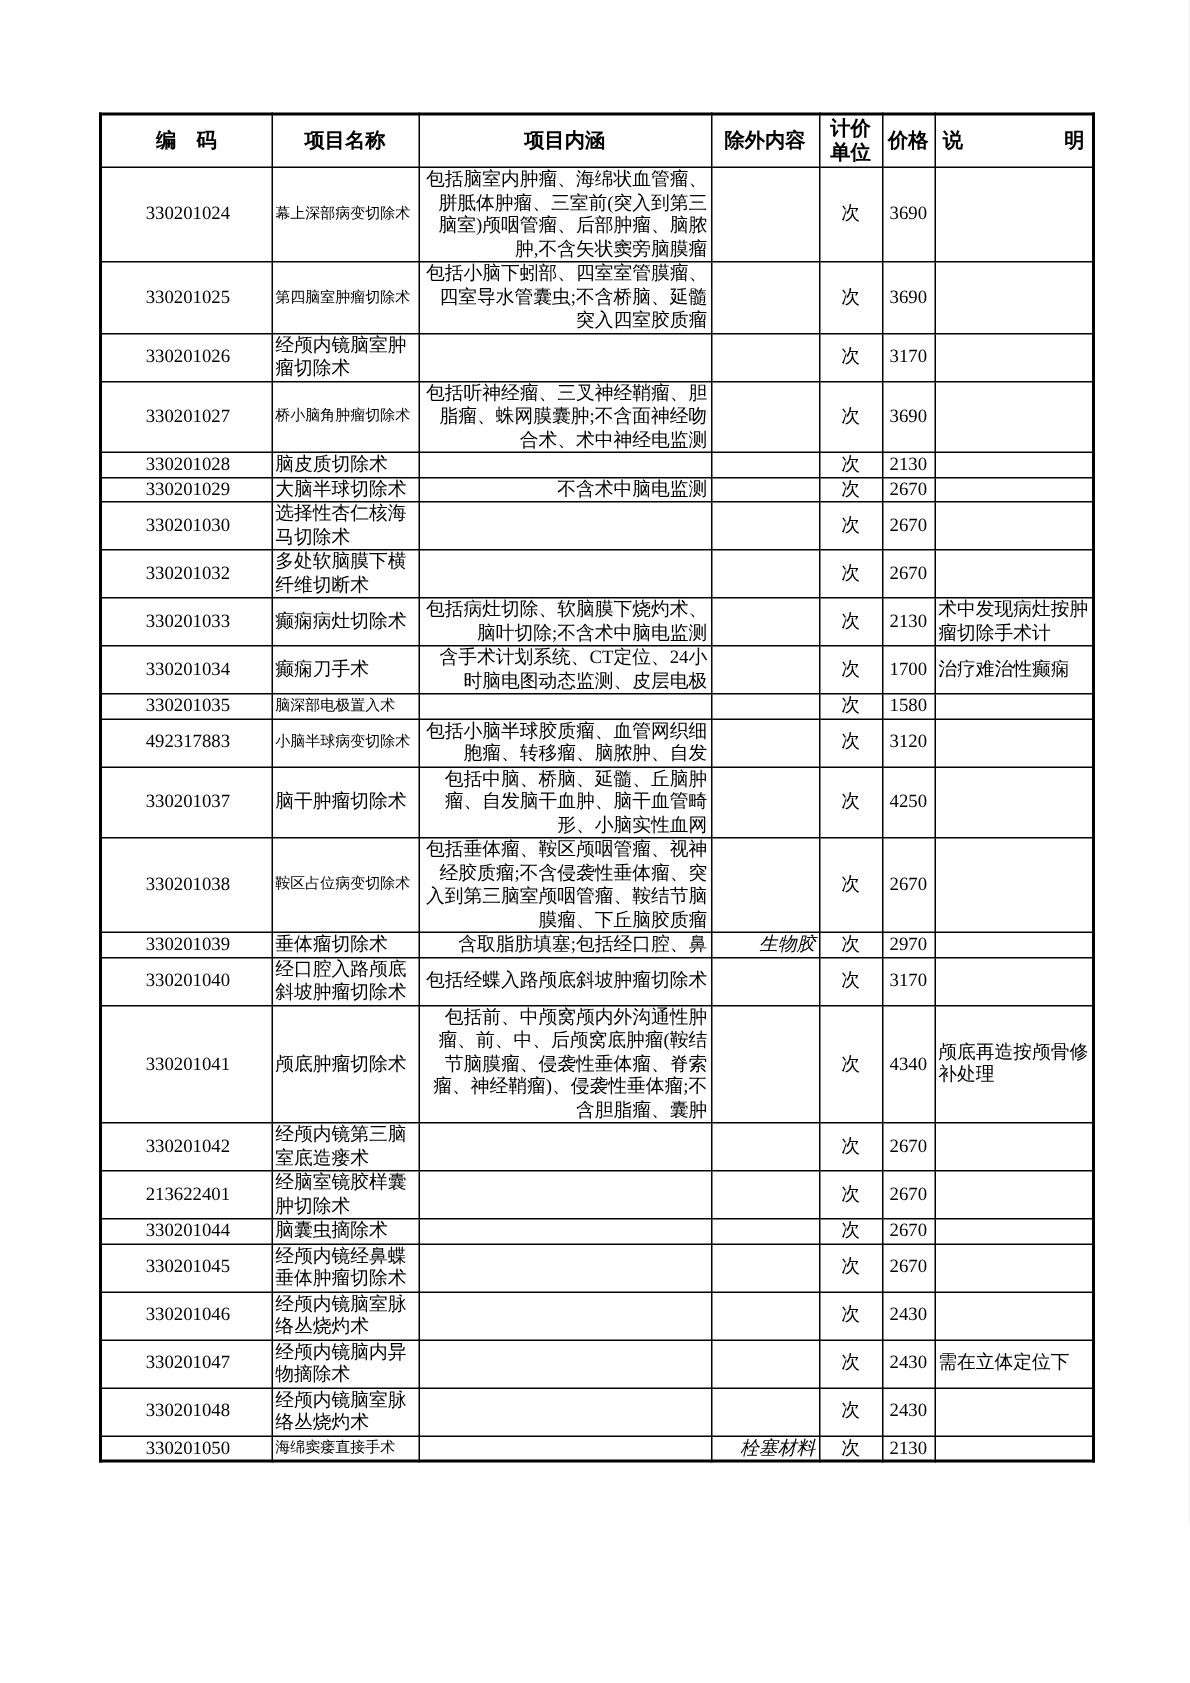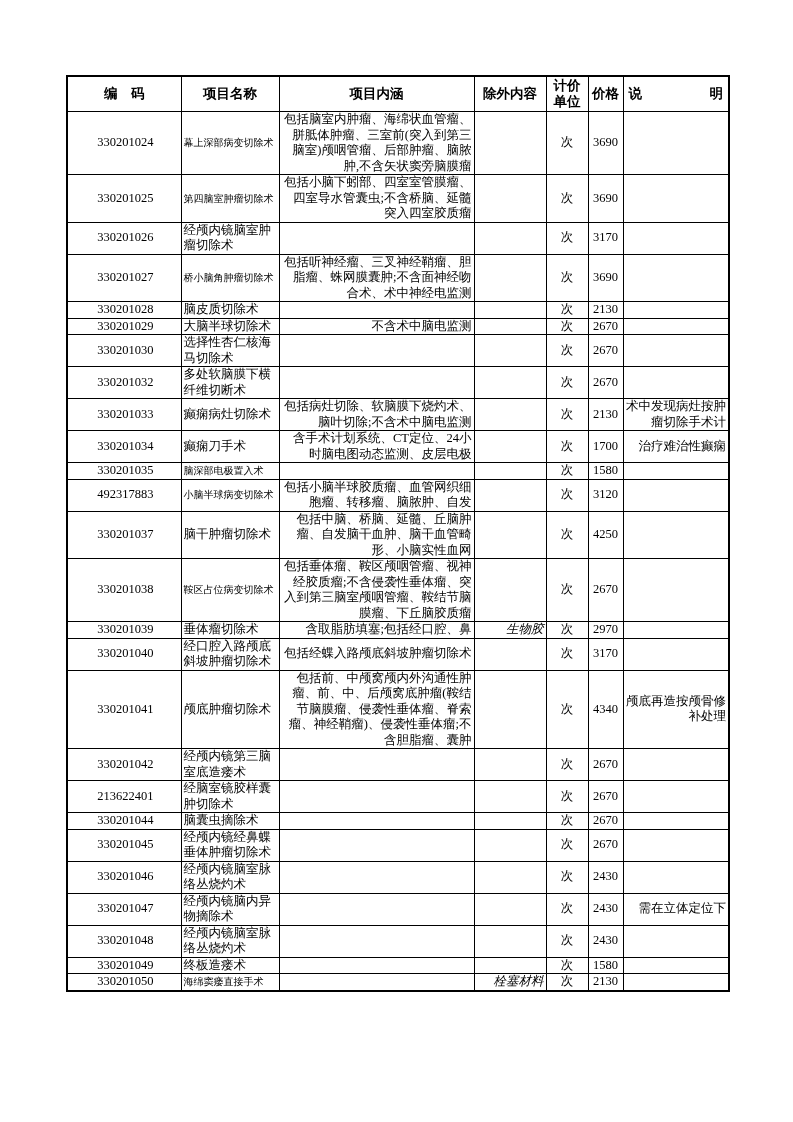--- a/index.html
+++ b/index.html
@@ -38,21 +38,21 @@
     line-height:15.5px;
     vertical-align:middle;
     padding:0 2px;
   }
   .price-table td.c-code  { text-align:center; padding-left:4px; font-size:12.5px; }
   .price-table td.c-name  { text-align:left; }
   .price-table td.c-cont  { text-align:right; }
   .price-table td.c-excl  { text-align:right;font-style:italic; }
   .price-table td.c-unit  { text-align:center; }
   .price-table td.c-price { text-align:center; padding:0 1px; }
-  .price-table td.c-note  { text-align:right; }
+  .price-table td.c-note  { text-align:left; }
   .price-table td.fit1    { font-size:10px; }  
   th.h-note { text-align:center; }
 </style>
 </head>
 <body>
 
 <div class="page">
   <table class="price-table">
     <colgroup>
       <col style="width:114px">
@@ -285,29 +285,20 @@
         <tr>
     <td class="c-code">330201048</td>
     <td class="c-name">经颅内镜脑室脉络丛烧灼术</td>
     <td class="c-cont"></td>
     <td class="c-excl"></td>
     <td class="c-unit">次</td>
     <td class="c-price">2430</td>
     <td class="c-note"></td>
   </tr>
         <tr>
-    <td class="c-code">330201049</td>
-    <td class="c-name">终板造瘘术</td>
-    <td class="c-cont"></td>
-    <td class="c-excl"></td>
-    <td class="c-unit">次</td>
-    <td class="c-price">1580</td>
-    <td class="c-note"></td>
-  </tr>
-        <tr>
     <td class="c-code">330201050</td>
     <td class="c-name fit1">海绵窦瘘直接手术</td>
     <td class="c-cont"></td>
     <td class="c-excl">栓塞材料</td>
     <td class="c-unit">次</td>
     <td class="c-price">2130</td>
     <td class="c-note"></td>
   </tr>
       </tbody>
   </table>

